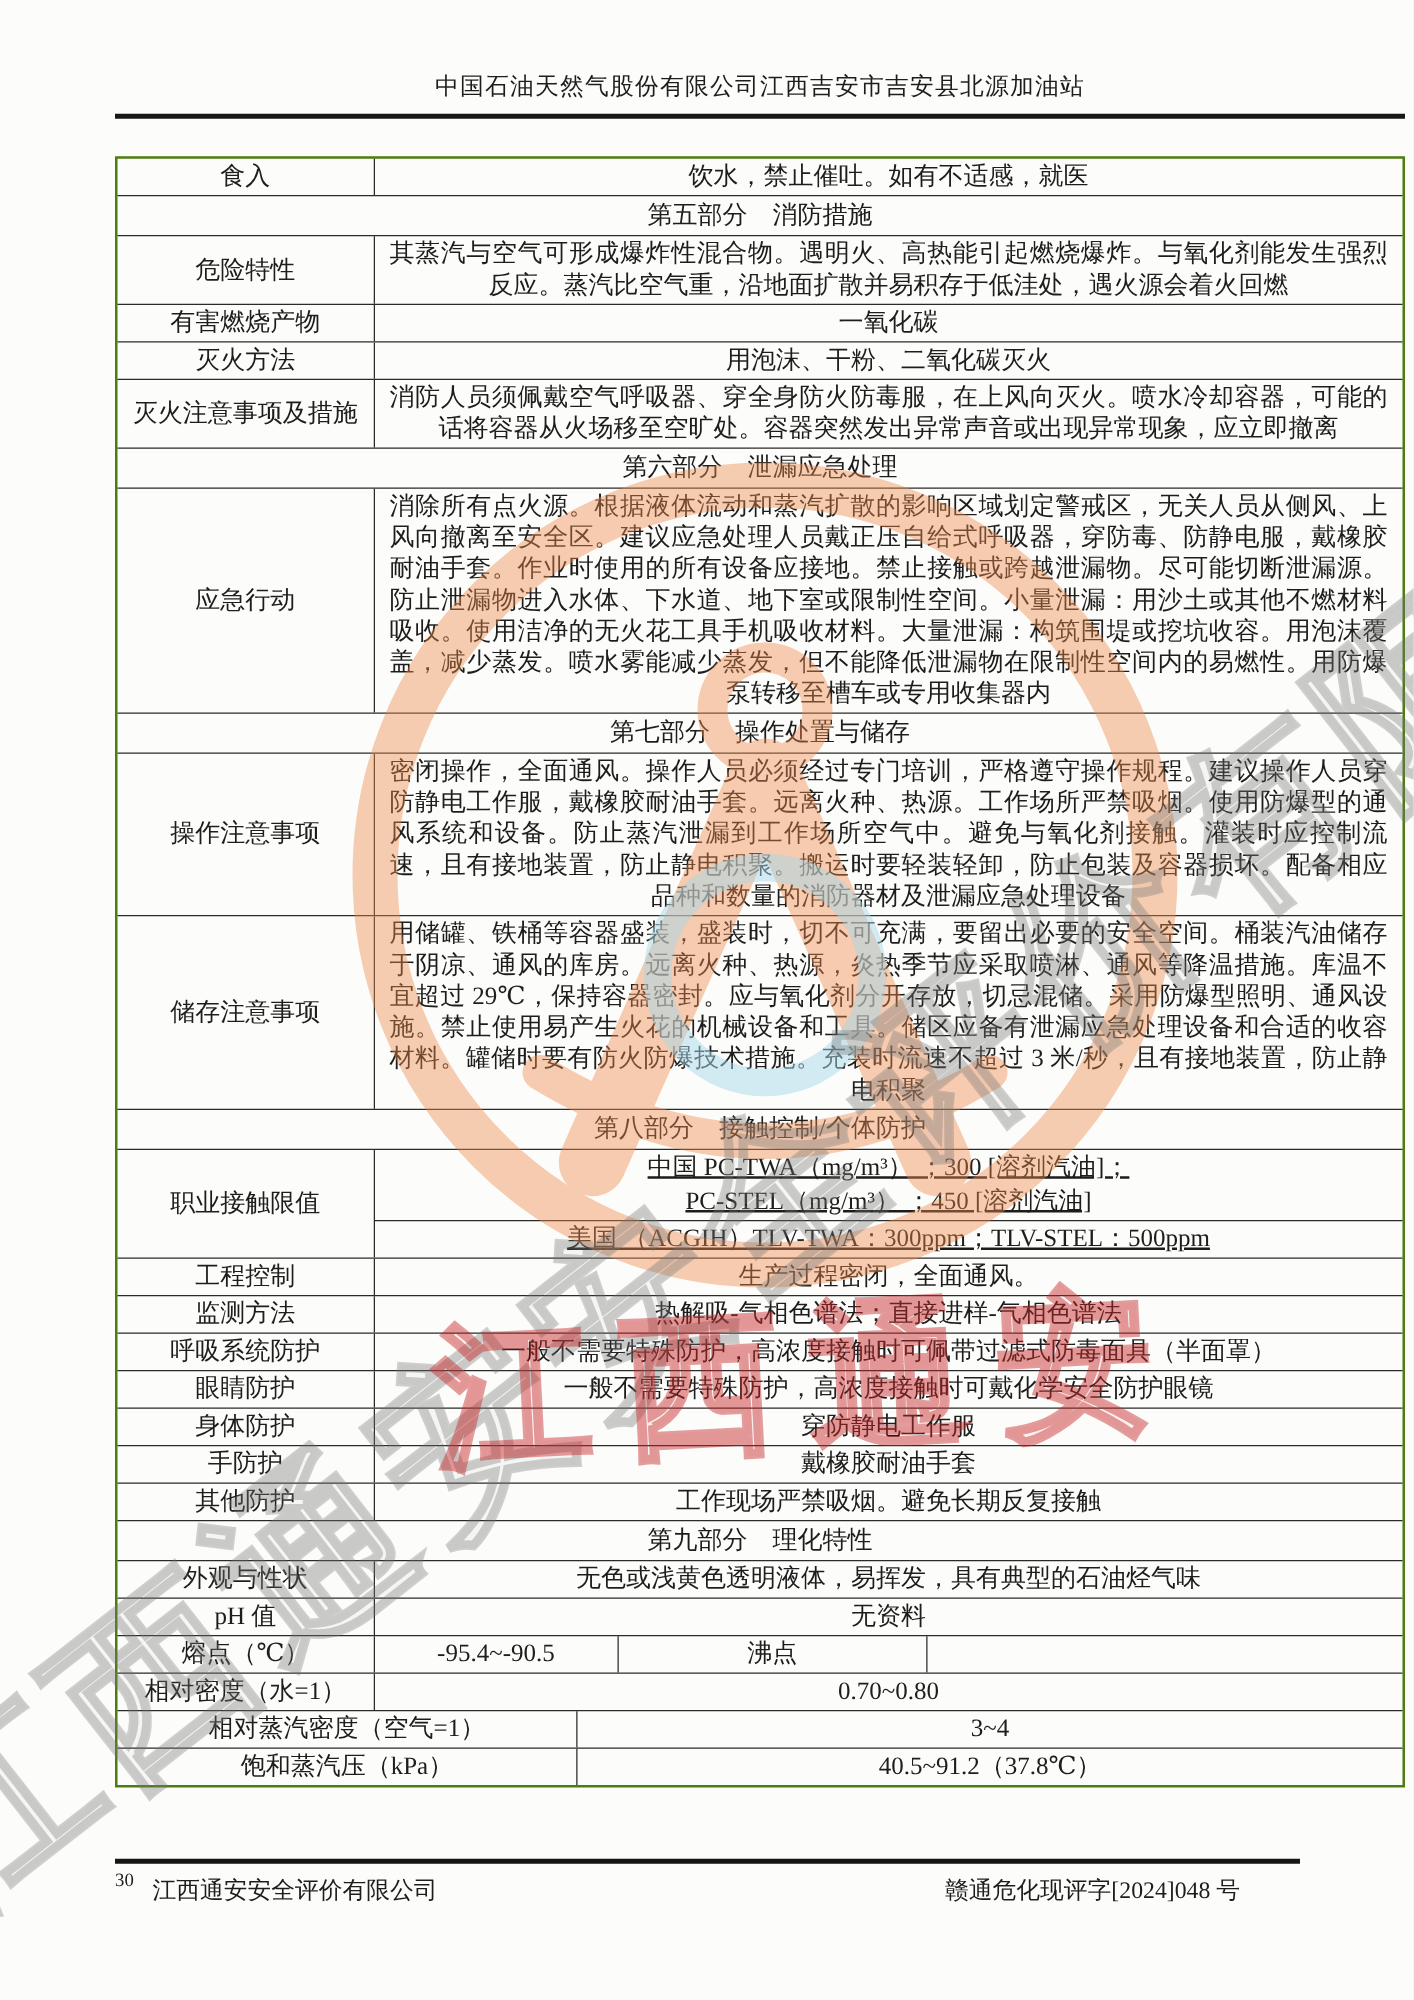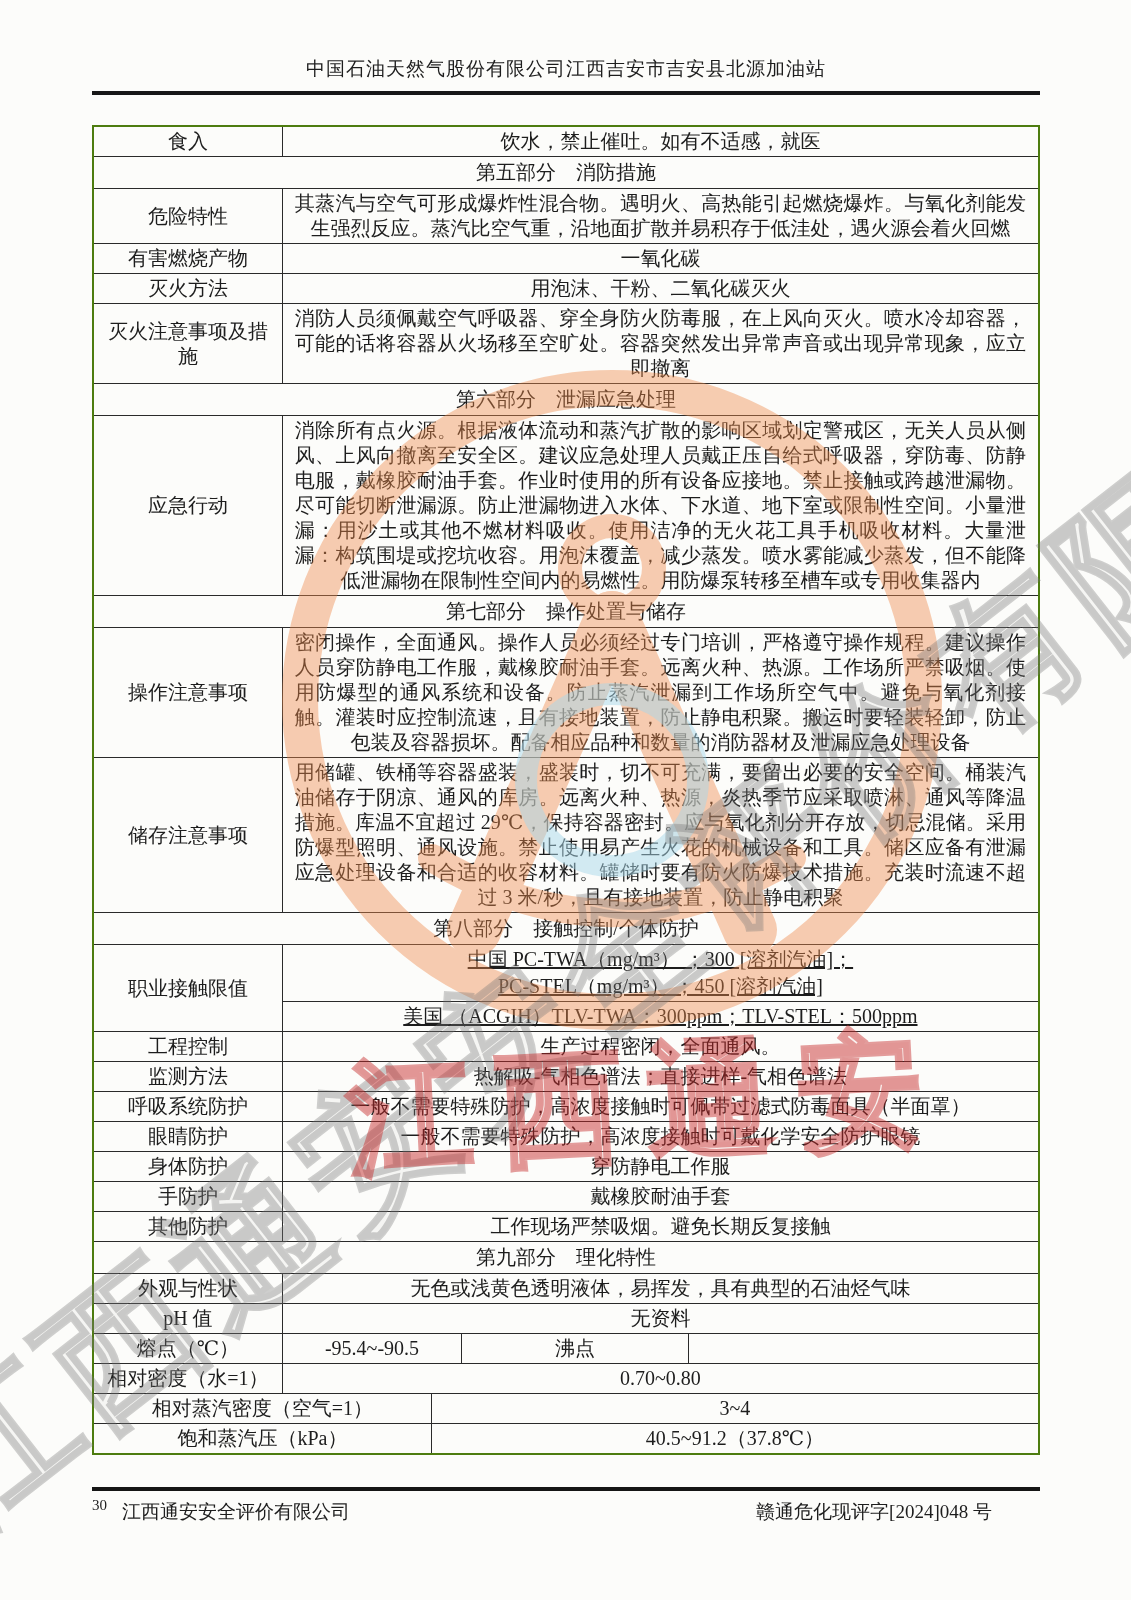--- a/index.html
+++ b/index.html
@@ -2,21 +2,21 @@
 <html><head>
 <meta charset="utf-8">
 <style>
   html,body{margin:0;padding:0;background:#e8e8e8;}
   .page{
     position:relative; width:1131px; height:1600px; margin:0 auto;
     background:#fcfcfa; overflow:hidden;
     font-family:"Liberation Serif","DejaVu Serif",serif;
     color:#1d1d1d;
   }
-  .content{position:absolute; left:92px; top:56px; width:948px; z-index:1;}
+  .content{position:absolute; left:92px; top:56px; width:1032px; z-index:1;}
   .header-title{text-align:center; font-size:19px; letter-spacing:1px;}
   .header-rule{height:4px; background:#171717; margin-top:9px;}
 
   .msds-table{margin-top:30px; border:2px solid #4d7c0f; font-size:20px; line-height:25px;}
   .trow{display:flex; box-sizing:border-box;}
   .trow + .trow{border-top:1.6px solid #2a2a2a;}
   .section{display:block; flex:0 0 100%; text-align:center; padding:3px 0; min-height:25px;font-family:Liberation Serif, serif;}
   .cl{
     flex:0 0 20%; border-right:1.6px solid #2a2a2a; box-sizing:border-box;
     display:flex; align-items:center; justify-content:center;

